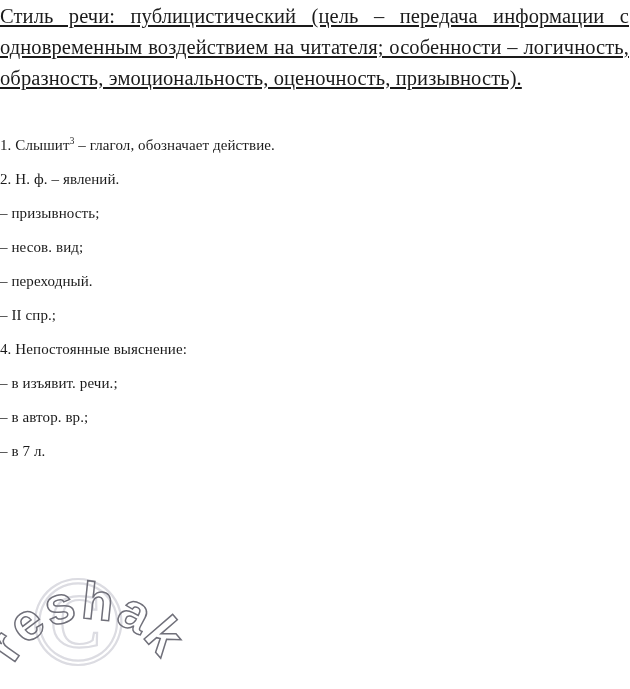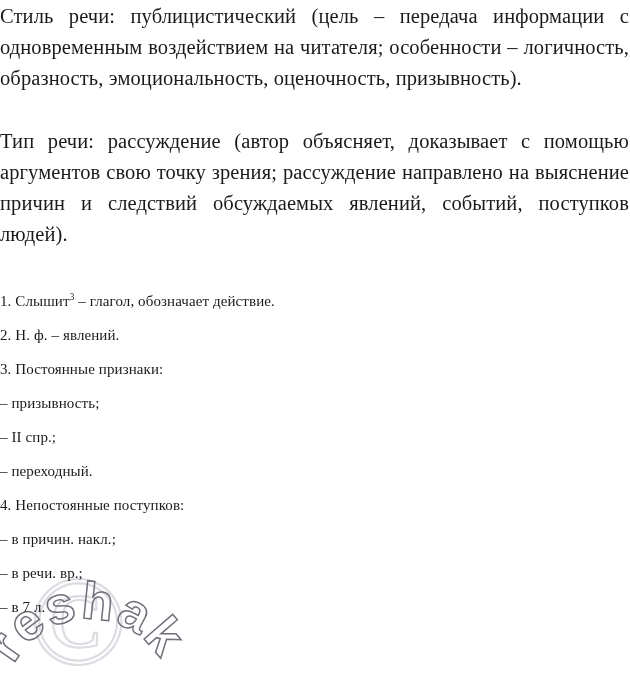--- a/index.html
+++ b/index.html
@@ -43,20 +43,21 @@
   }
 
   .para {
     font-size: 20.5px;
     line-height: 31px;
     text-align: justify;
     text-align-last: left;
     margin: 0;
     padding: 0 1px 0 0;
     letter-spacing: 0.1px;
+    text-decoration: underline;
   }
   #para-1 { margin-top: 1px; }
   #para-2 { margin-top: 32px; }
 
   .list-block {
     margin-top: 34px;
   }
   .list-line {
     font-size: 15px;
     line-height: 34px;
@@ -83,30 +84,29 @@
       <text font-family="'Liberation Sans', sans-serif" font-size="52" font-weight="bold" fill="none" stroke="#70707a" stroke-width="1.5" letter-spacing="2">
         <textPath href="#arcpath" startOffset="2%">reshak.ru</textPath>
       </text>
     </svg>
   </div>
 
   <div id="content">
 
     <p class="para" id="para-1">Стиль речи: публицистический (цель – передача информации с одновременным воздействием на читателя; особенности – логичность, образность, эмоциональность, оценочность, призывность).</p>
 
-    <p class="para" id="para-2">Тип речи: рассуждение (автор объясняет, доказывает с помощью аргументов свою точку зрения; рассуждение направлено на выяснение причин и следствий обсуждаемых явлений, событий, поступков людей).</p>
 
     <div class="list-block">
 
     <div class="list-line"><span>1.</span> <span>Слышит</span><sup>3</sup><span> – глагол, обозначает действие.</span></div>
         <div class="list-line"><span>2.</span> <span>Н. ф. – явлений.</span></div>
-        <div class="list-line"><span>3.</span> <span>Постоянные признаки:</span></div>
         <div class="list-line"><span>–</span> <span>призывность;</span></div>
+        <div class="list-line"><span>–</span> <span>несов. вид;</span></div>
+        <div class="list-line"><span>–</span> <span>переходный.</span></div>
         <div class="list-line"><span>–</span> <span>II спр.;</span></div>
-        <div class="list-line"><span>–</span> <span>переходный.</span></div>
-        <div class="list-line"><span>4.</span> <span>Непостоянные поступков:</span></div>
-        <div class="list-line"><span>–</span> <span>в причин. накл.;</span></div>
-        <div class="list-line"><span>–</span> <span>в речи. вр.;</span></div>
+        <div class="list-line"><span>4.</span> <span>Непостоянные выяснение:</span></div>
+        <div class="list-line"><span>–</span> <span>в изъявит. речи.;</span></div>
+        <div class="list-line"><span>–</span> <span>в автор. вр.;</span></div>
         <div class="list-line"><span>–</span> <span>в 7 л.</span></div>
       </div>
 
   </div>
 </div>
 
 </body></html>

